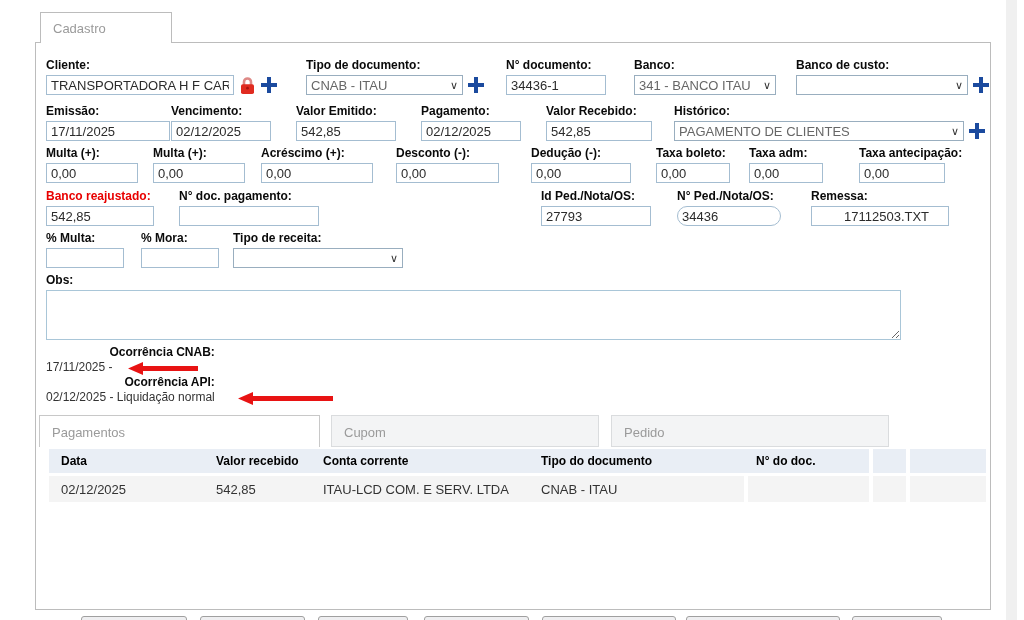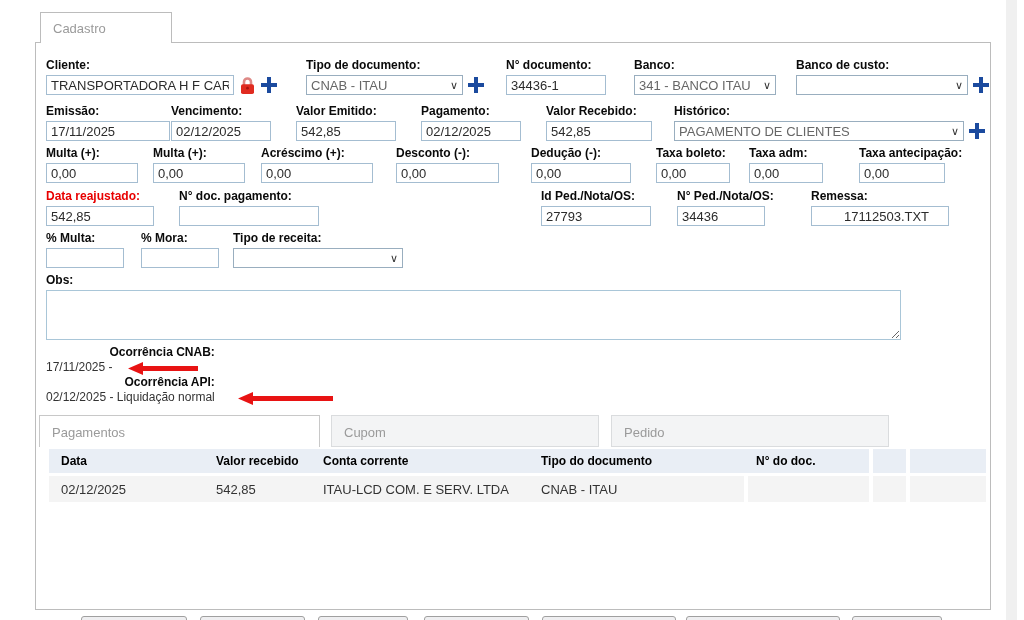--- a/index.html
+++ b/index.html
@@ -222,41 +222,41 @@
         </div>
     </div>
     <div class="grp" style="left:823px;top:103px">
       <div class="lbl">Taxa antecipação:</div>
       <div class="fieldrow">
           <input class="inp" style="width: 86px;" value="0,00">
         </div>
     </div>
 
     <div class="grp" style="left:10px;top:146px">
-      <div class="lbl red">Data reajustado:</div>
+      <div class="lbl red">Banco reajustado:</div>
       <div class="fieldrow">
           <input class="inp" style="width: 108px;" value="542,85">
         </div>
     </div>
     <div class="grp" style="left:143px;top:146px">
       <div class="lbl">N° doc. pagamento:</div>
       <div class="fieldrow">
           <input class="inp" style="width: 140px;" value="">
         </div>
     </div>
     <div class="grp" style="left:505px;top:146px">
       <div class="lbl">Id Ped./Nota/OS:</div>
       <div class="fieldrow">
           <input class="inp" style="width: 110px;" value="27793">
         </div>
     </div>
     <div class="grp" style="left:641px;top:146px">
       <div class="lbl">N° Ped./Nota/OS:</div>
       <div class="fieldrow">
-          <input class="inp" style="width: 88px;" value="34436">
+          <input class="inp" style="width: 104px; border-radius: 10px;" value="34436">
         </div>
     </div>
     <div class="grp" style="left:775px;top:146px">
       <div class="lbl">Remessa:</div>
       <div class="fieldrow">
           <input class="inp" style="width: 138px; padding-left: 32px;" value="17112503.TXT">
         </div>
     </div>
 
     <div class="grp" style="left:10px;top:188px">

